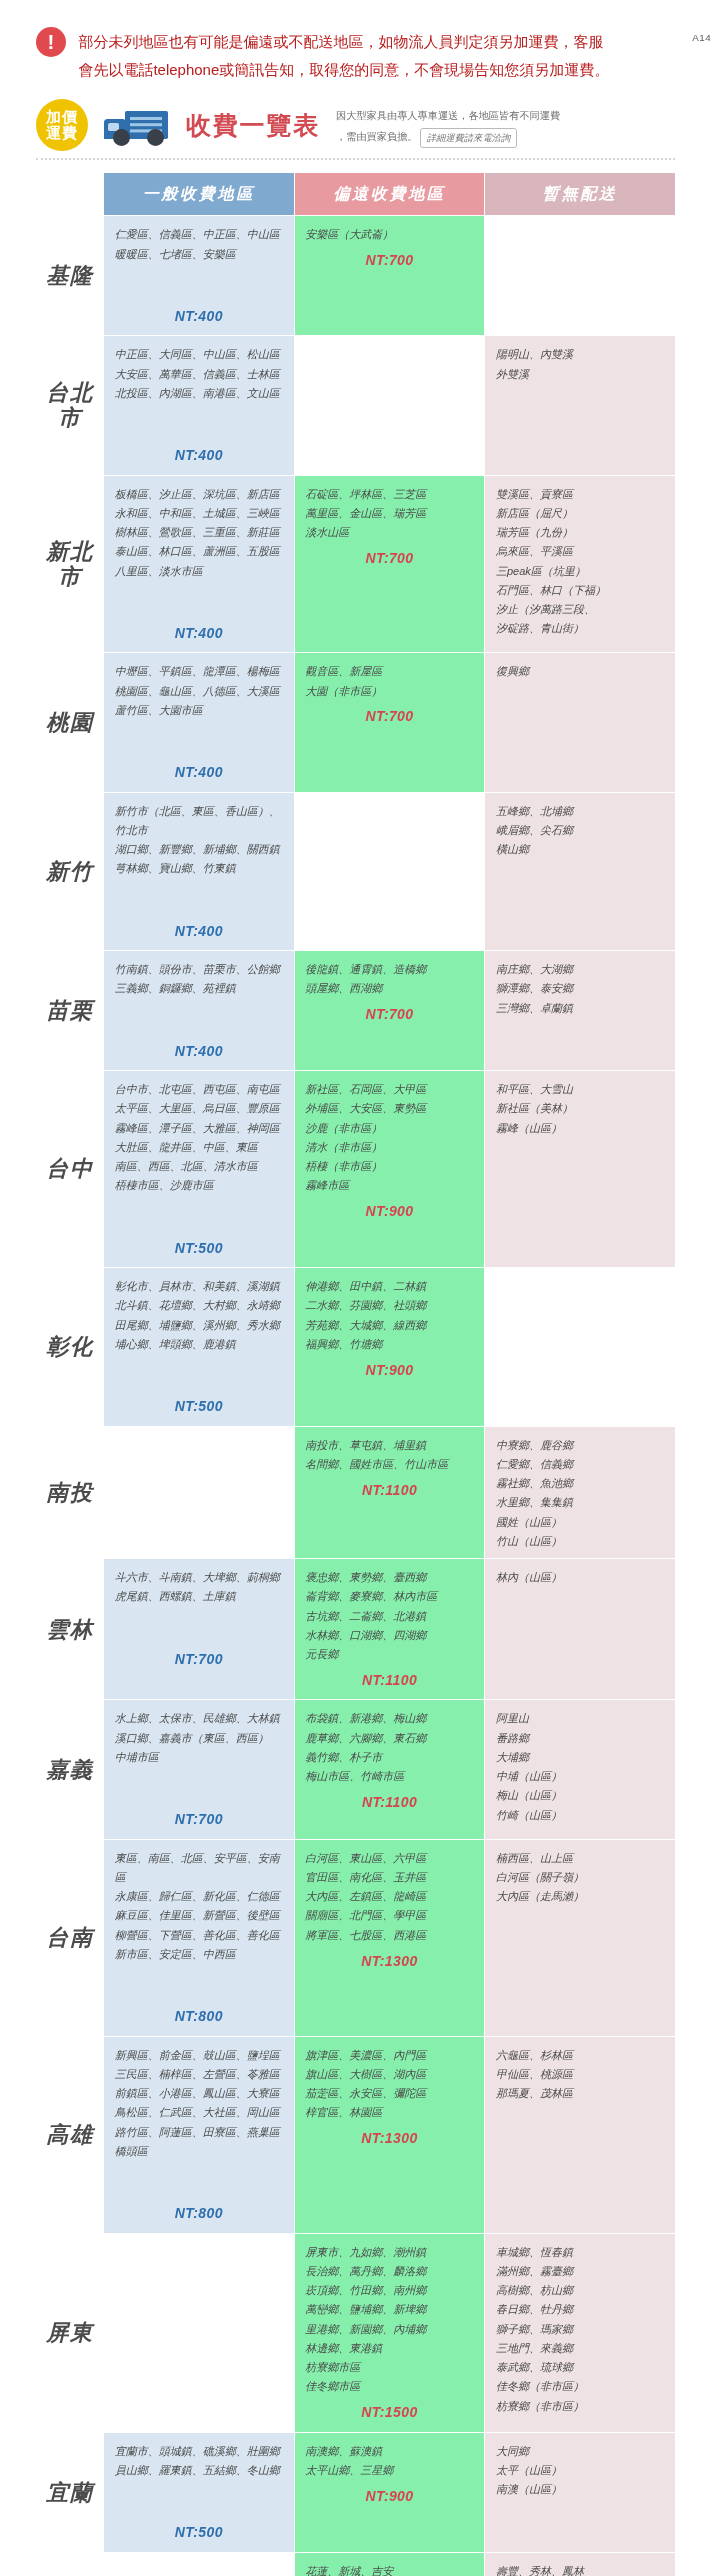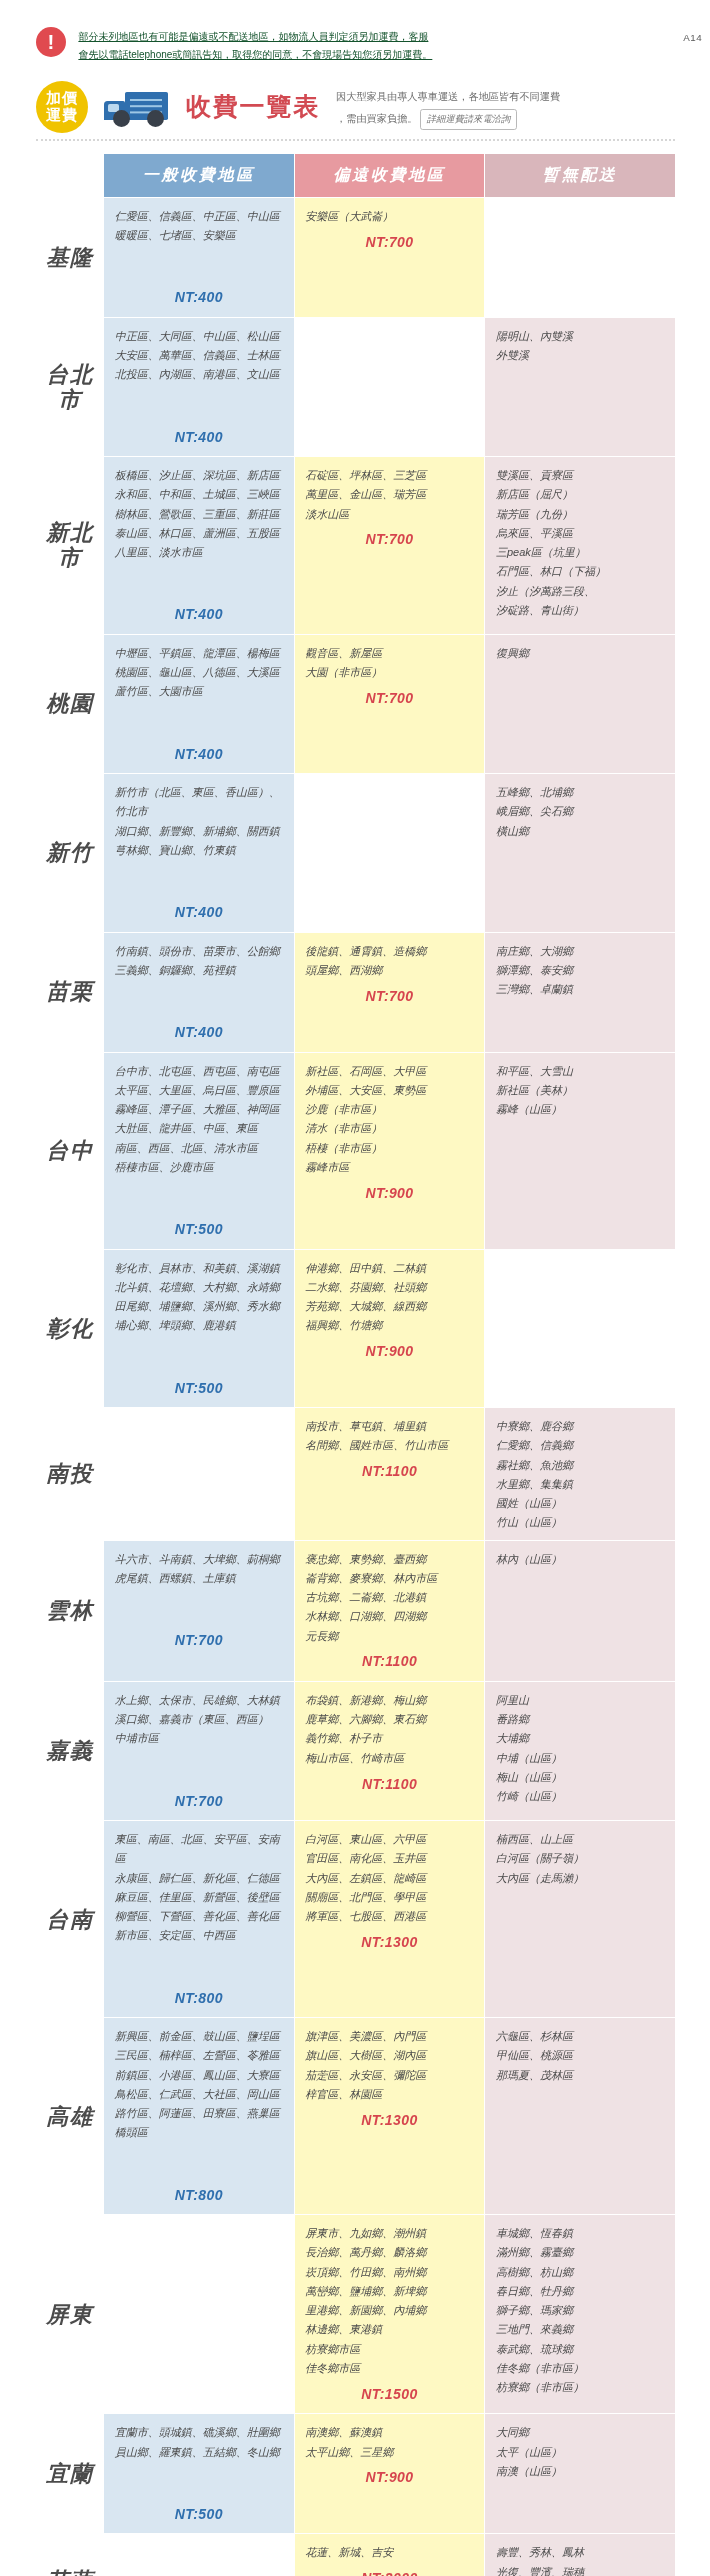--- a/index.html
+++ b/index.html
@@ -12,21 +12,21 @@
   .page{
     position:relative;
     width:711px;
     min-height:2576px;
     box-sizing:border-box;
     padding:0 0 0 0;
     background:#ffffff;
   }
   .corner-code{
     position:absolute;
-    top:5.3px;right:9px;
+    top:5.3px;right:0;
     font-size:9.8px;
     color:#5a5a5a;
     letter-spacing:0.4px;
   }
 
   
   .notice{
     display:flex;
     align-items:flex-start;
     gap:12.4px;
@@ -37,25 +37,24 @@
     width:30px;height:30px;
     border-radius:50%;
     background:#e04a4f;
     color:#fff;
     font-weight:bold;
     font-size:20.4px;
     line-height:30px;
     text-align:center;
   }
   .notice-text{
-    font-size:10px;
+    font-size:15px;
     line-height:1.85;
-    color:#14532d;
+    color:#b91c1c;
     padding-top:0.9px;
-    text-decoration:underline;
   }
 
   
   .banner{
     display:flex;
     align-items:center;
     gap:16px;
     margin:7px 36px 5.3px 36px;
   }
   .badge{
@@ -161,21 +160,21 @@
   td.cell{
     border:1.8px solid #ffffff;
     vertical-align:top;
     padding:9px 10.7px 7px 10.7px;
     font-size:11px;
     line-height:1.75;
     color:#4a4a4a;
     position:relative;
   }
   td.c-normal{background:#d9e6f1;}
-  td.c-remote{background:#fef9c3;}
+  td.c-remote{background:#86efac;}
   td.c-none{background:#efe2e4;}
   td.empty{background:#ffffff;border:1.8px solid #ffffff;}
   .price{
     display:block;
     text-align:center;
     font-weight:bold;
     font-size:14px;
     margin-top:3.6px;
     letter-spacing:0.4px;
   }

